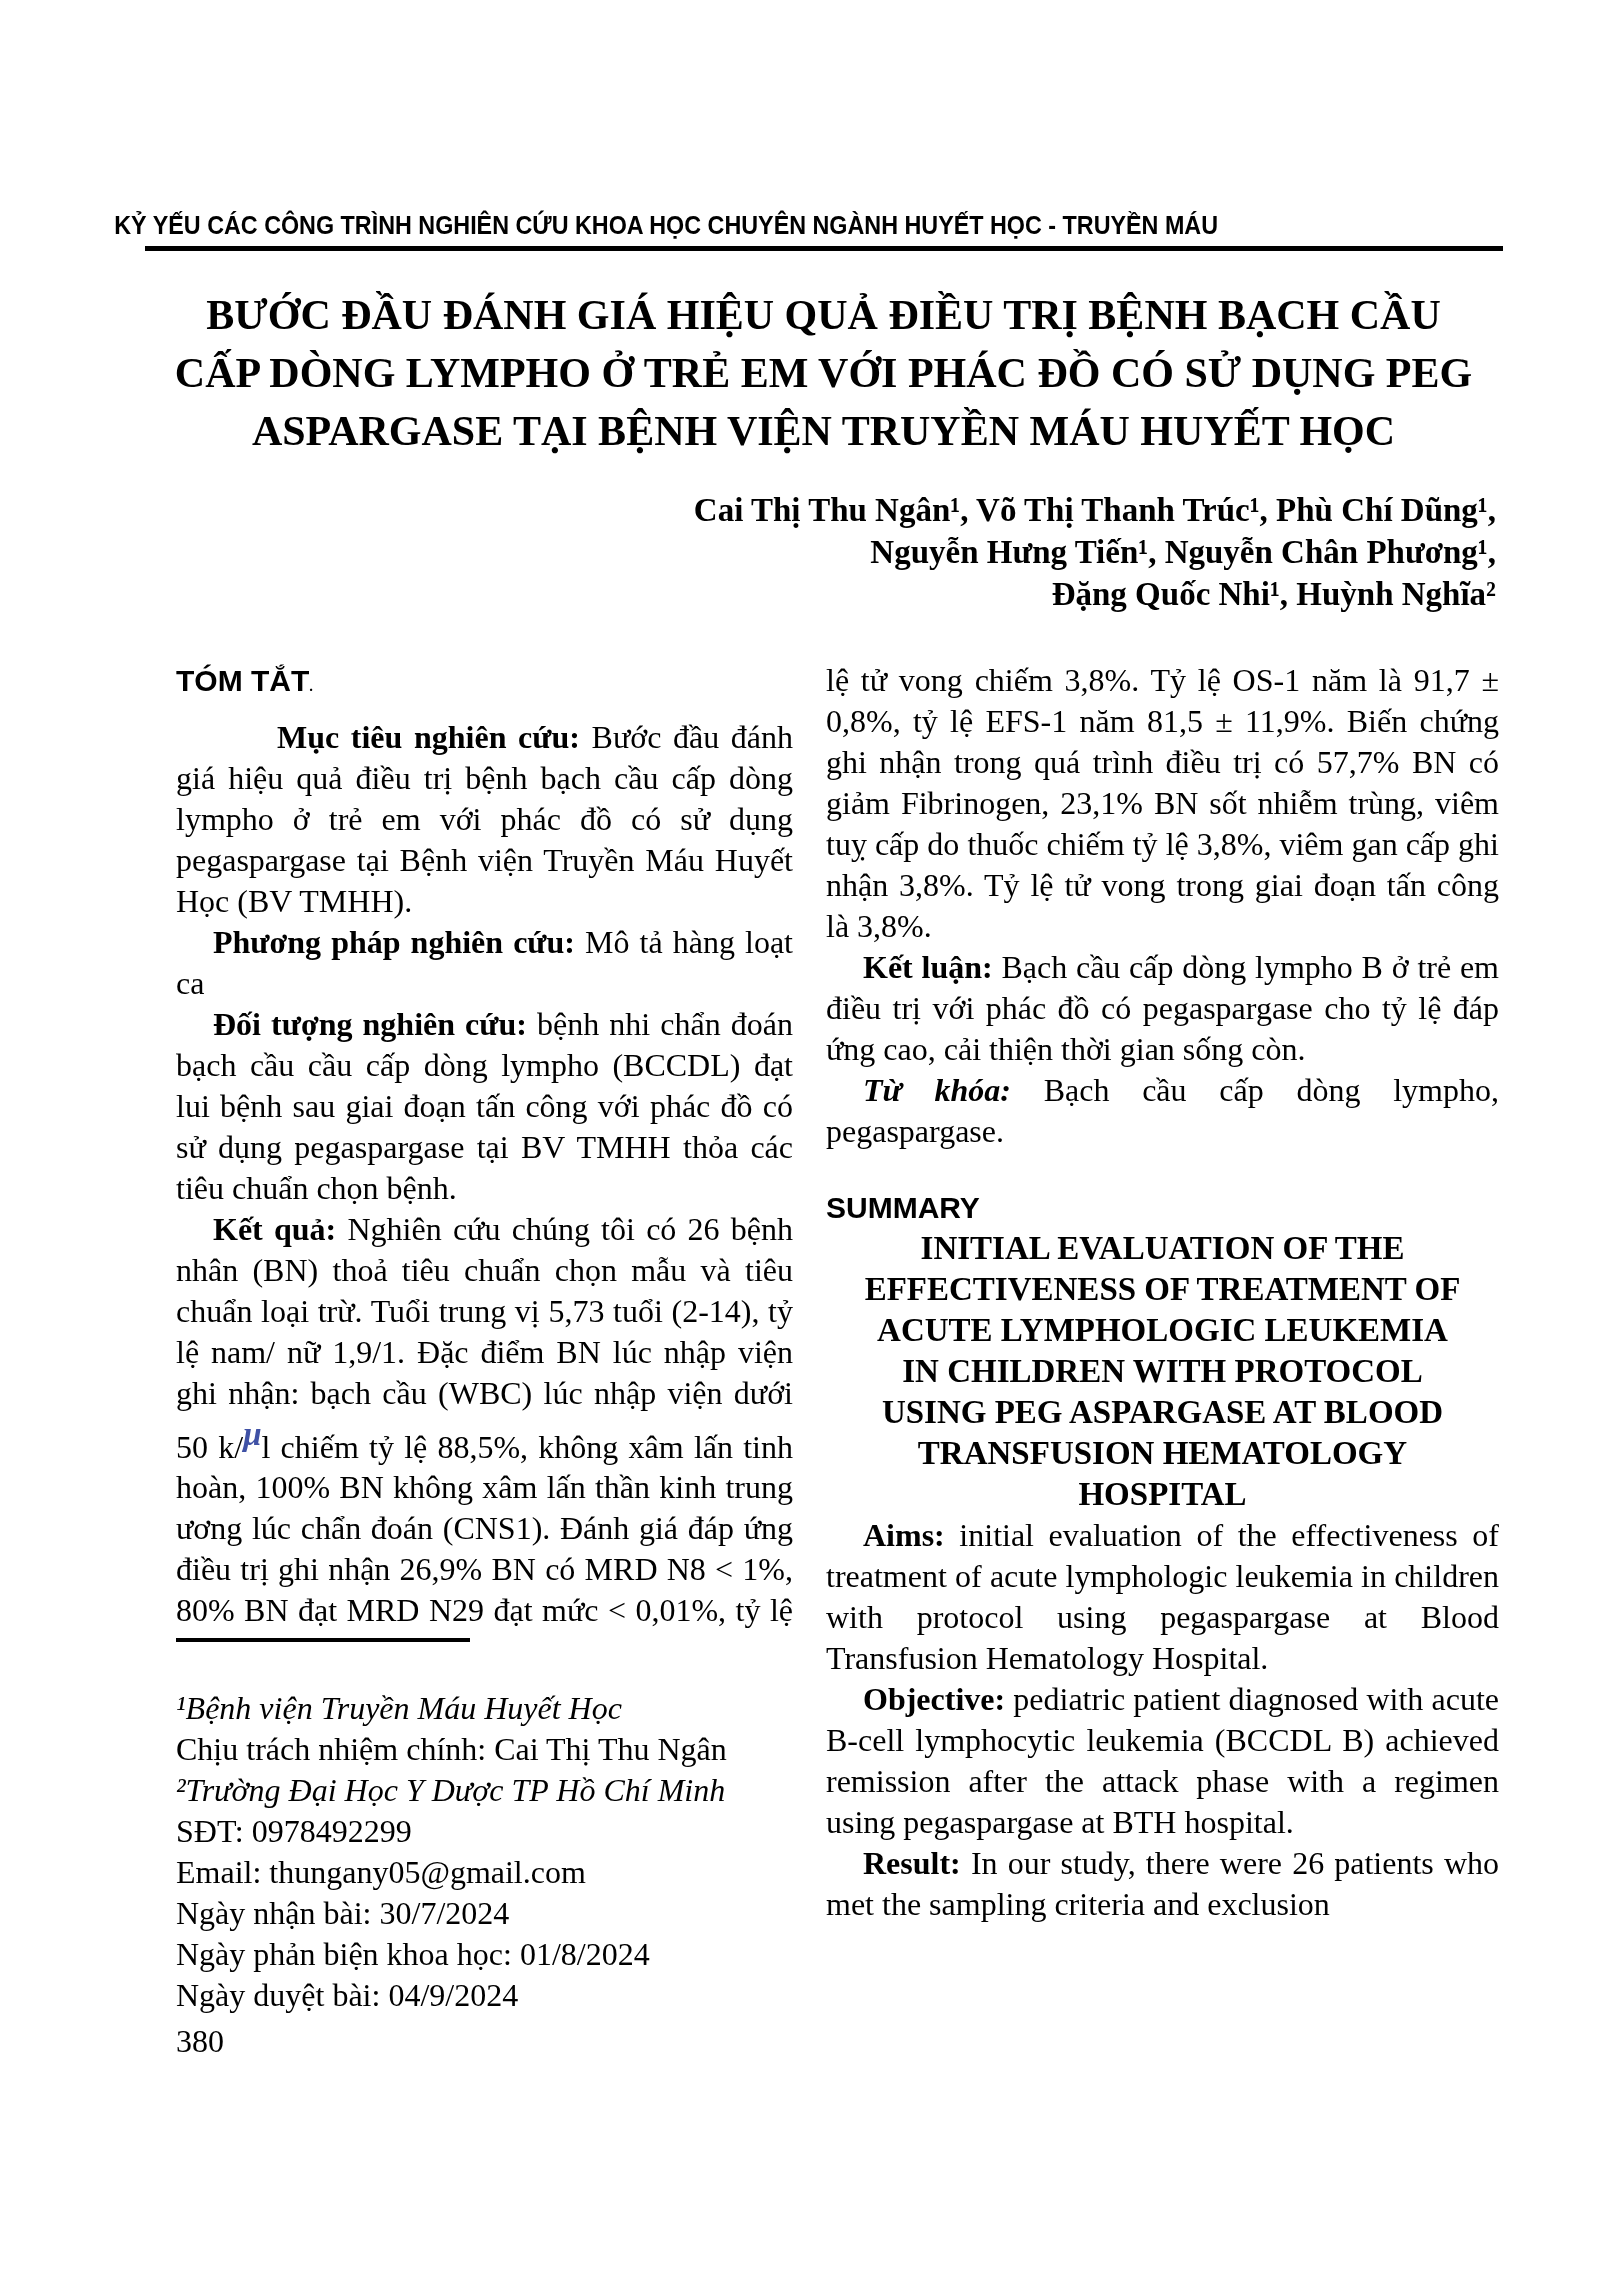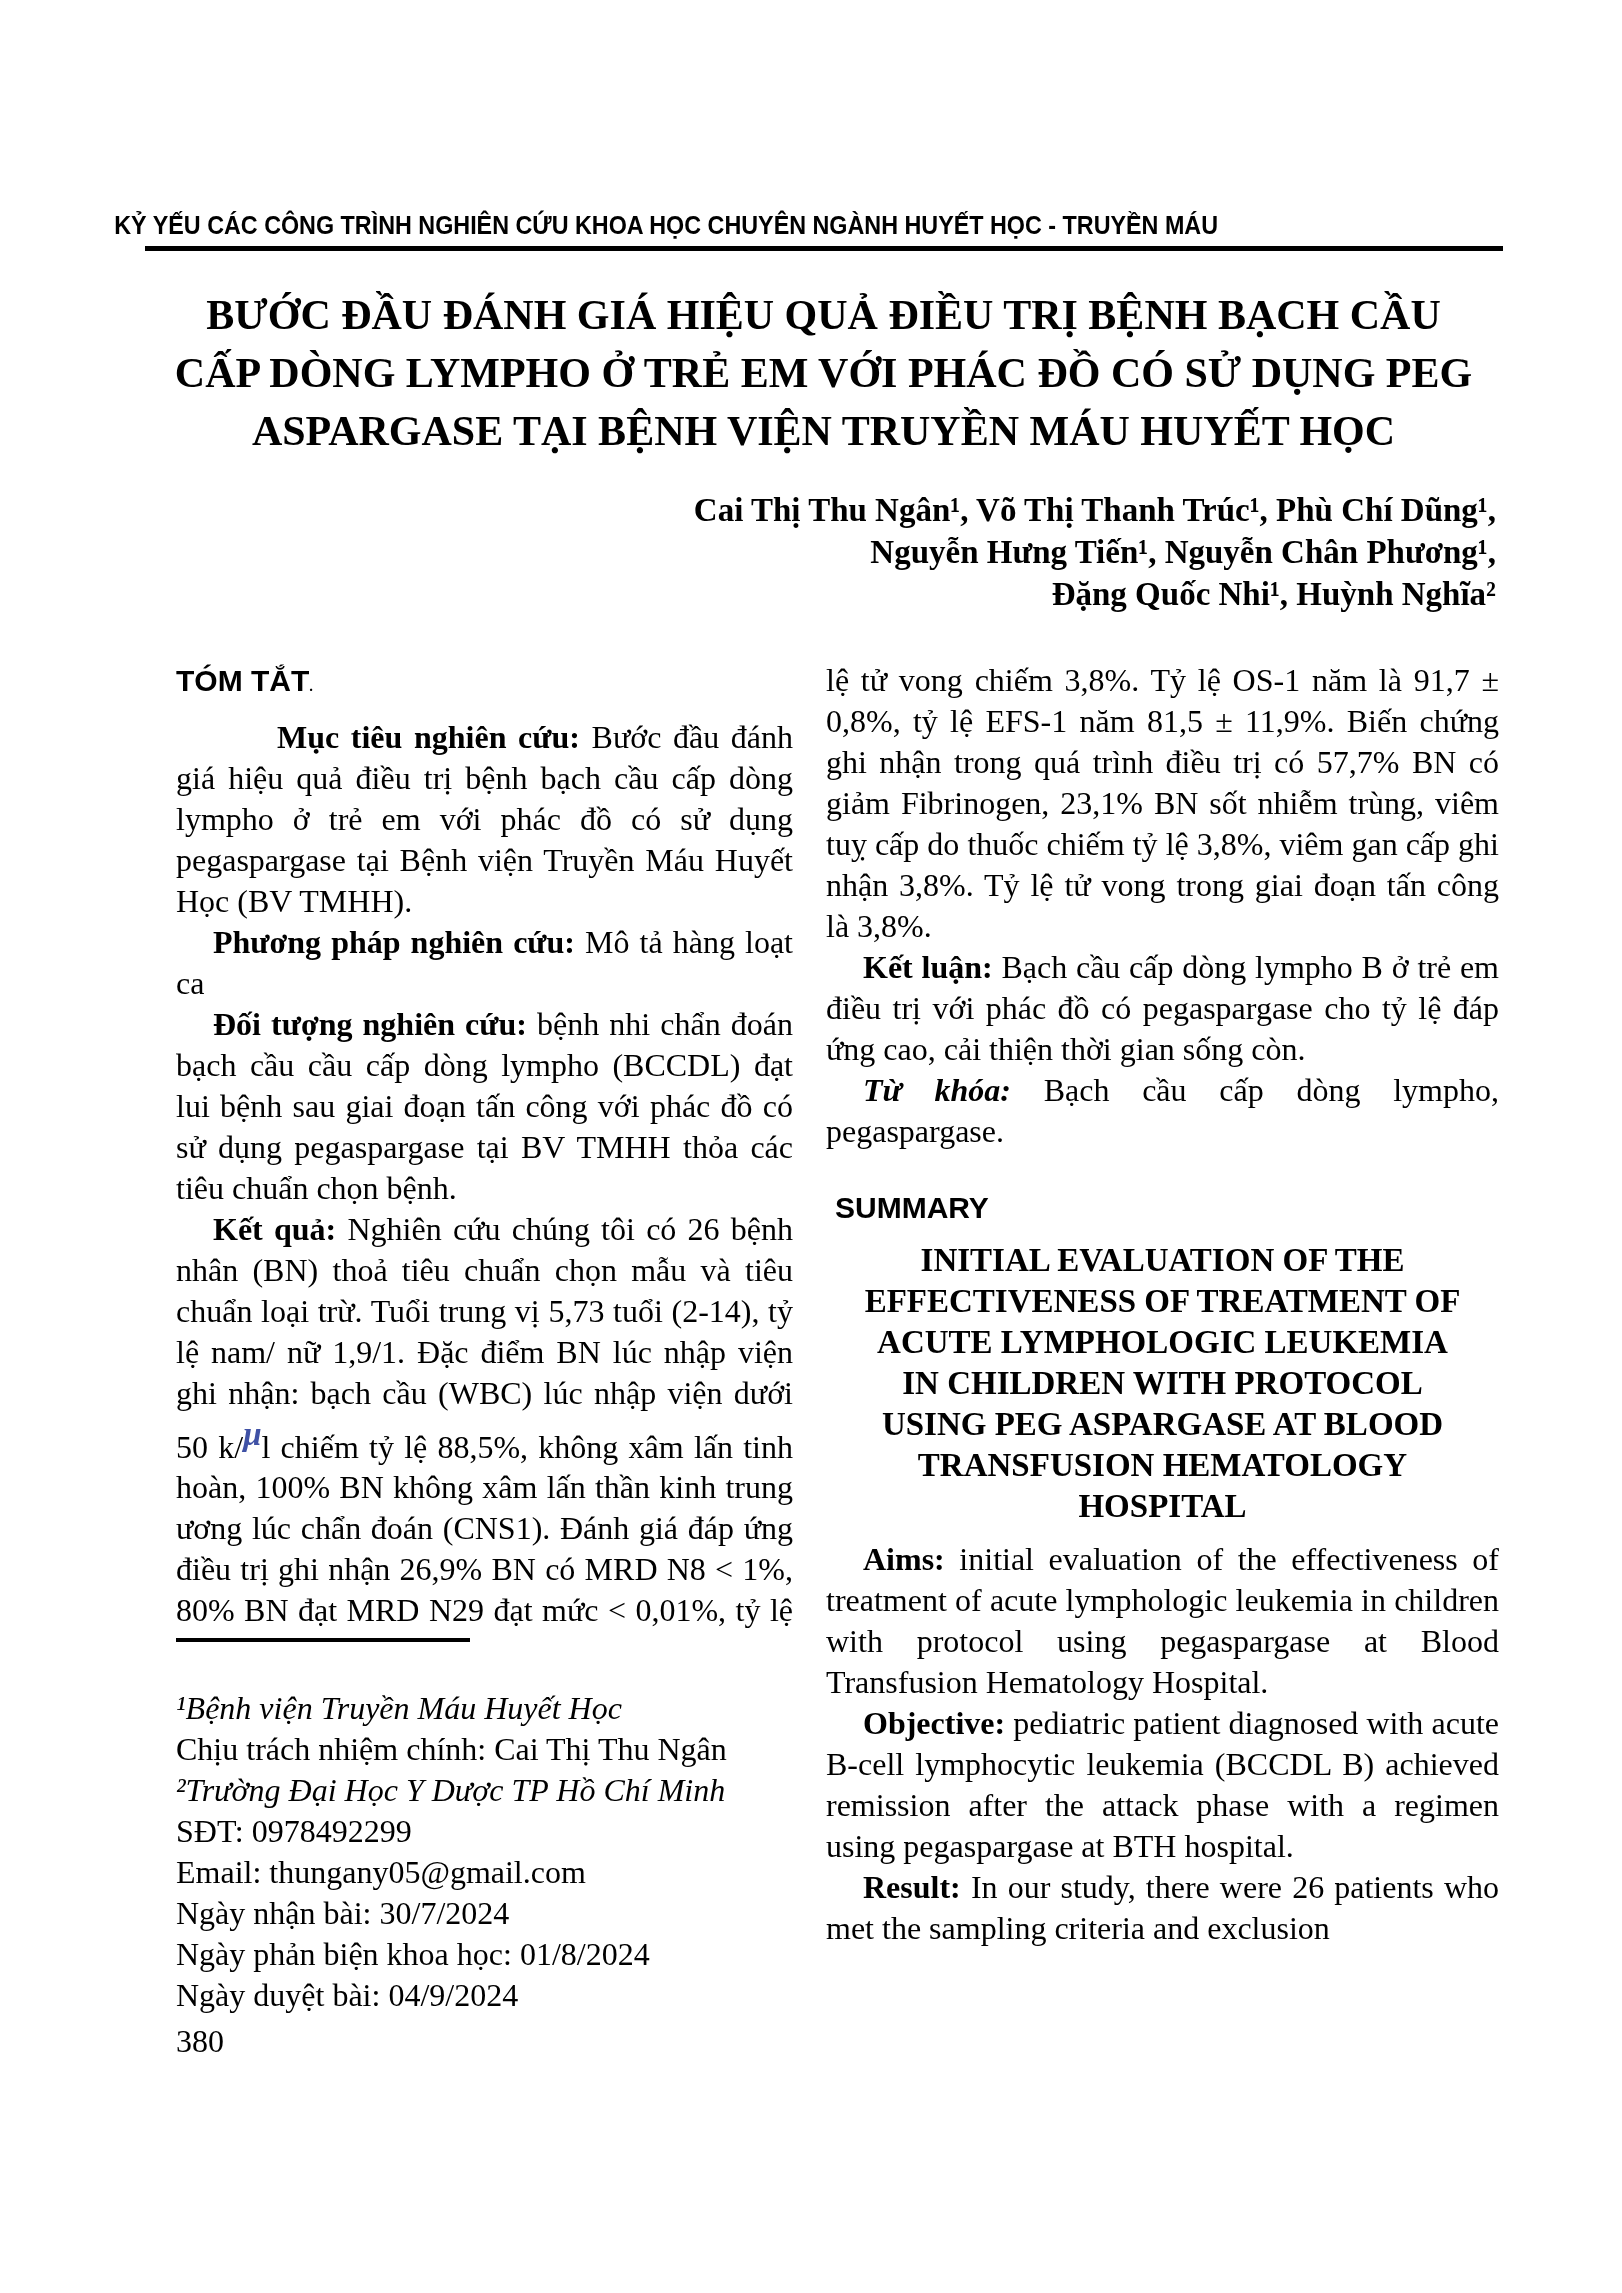--- a/index.html
+++ b/index.html
@@ -41,24 +41,24 @@
   .col-right {
     position:absolute; top:660px; left:826px; width:673px; height:1372px;
     overflow:hidden;
   }
   .sec-heading {
     font-family:"Liberation Sans","DejaVu Sans",sans-serif;
     font-weight:700; font-size:30px; line-height:41px;
     margin:0 0 9.8px 0;
   }
   .heading-dot { font-size:14.7px; font-family:"Liberation Serif","DejaVu Serif",serif; }
-  .summary-heading { margin:35px 0 0 9px; }
+  .summary-heading { margin:35px 0 0 0; }
   .english-title {
     font-weight:700; font-size:33px; line-height:41px;
-    text-align:center; white-space:pre-line; margin:12px;
+    text-align:center; white-space:pre-line; margin:0;
   }
   .para {
     margin:0; font-size:32px; line-height:41px;
     text-align:justify; text-justify:inter-word;
   }
   .indent-lg { text-indent:101px; }
   .indent-sm { text-indent:37px; }
   .indent-none { text-indent:0; }
   .s-r { font-weight:400; }
   .s-b { font-weight:700; }

